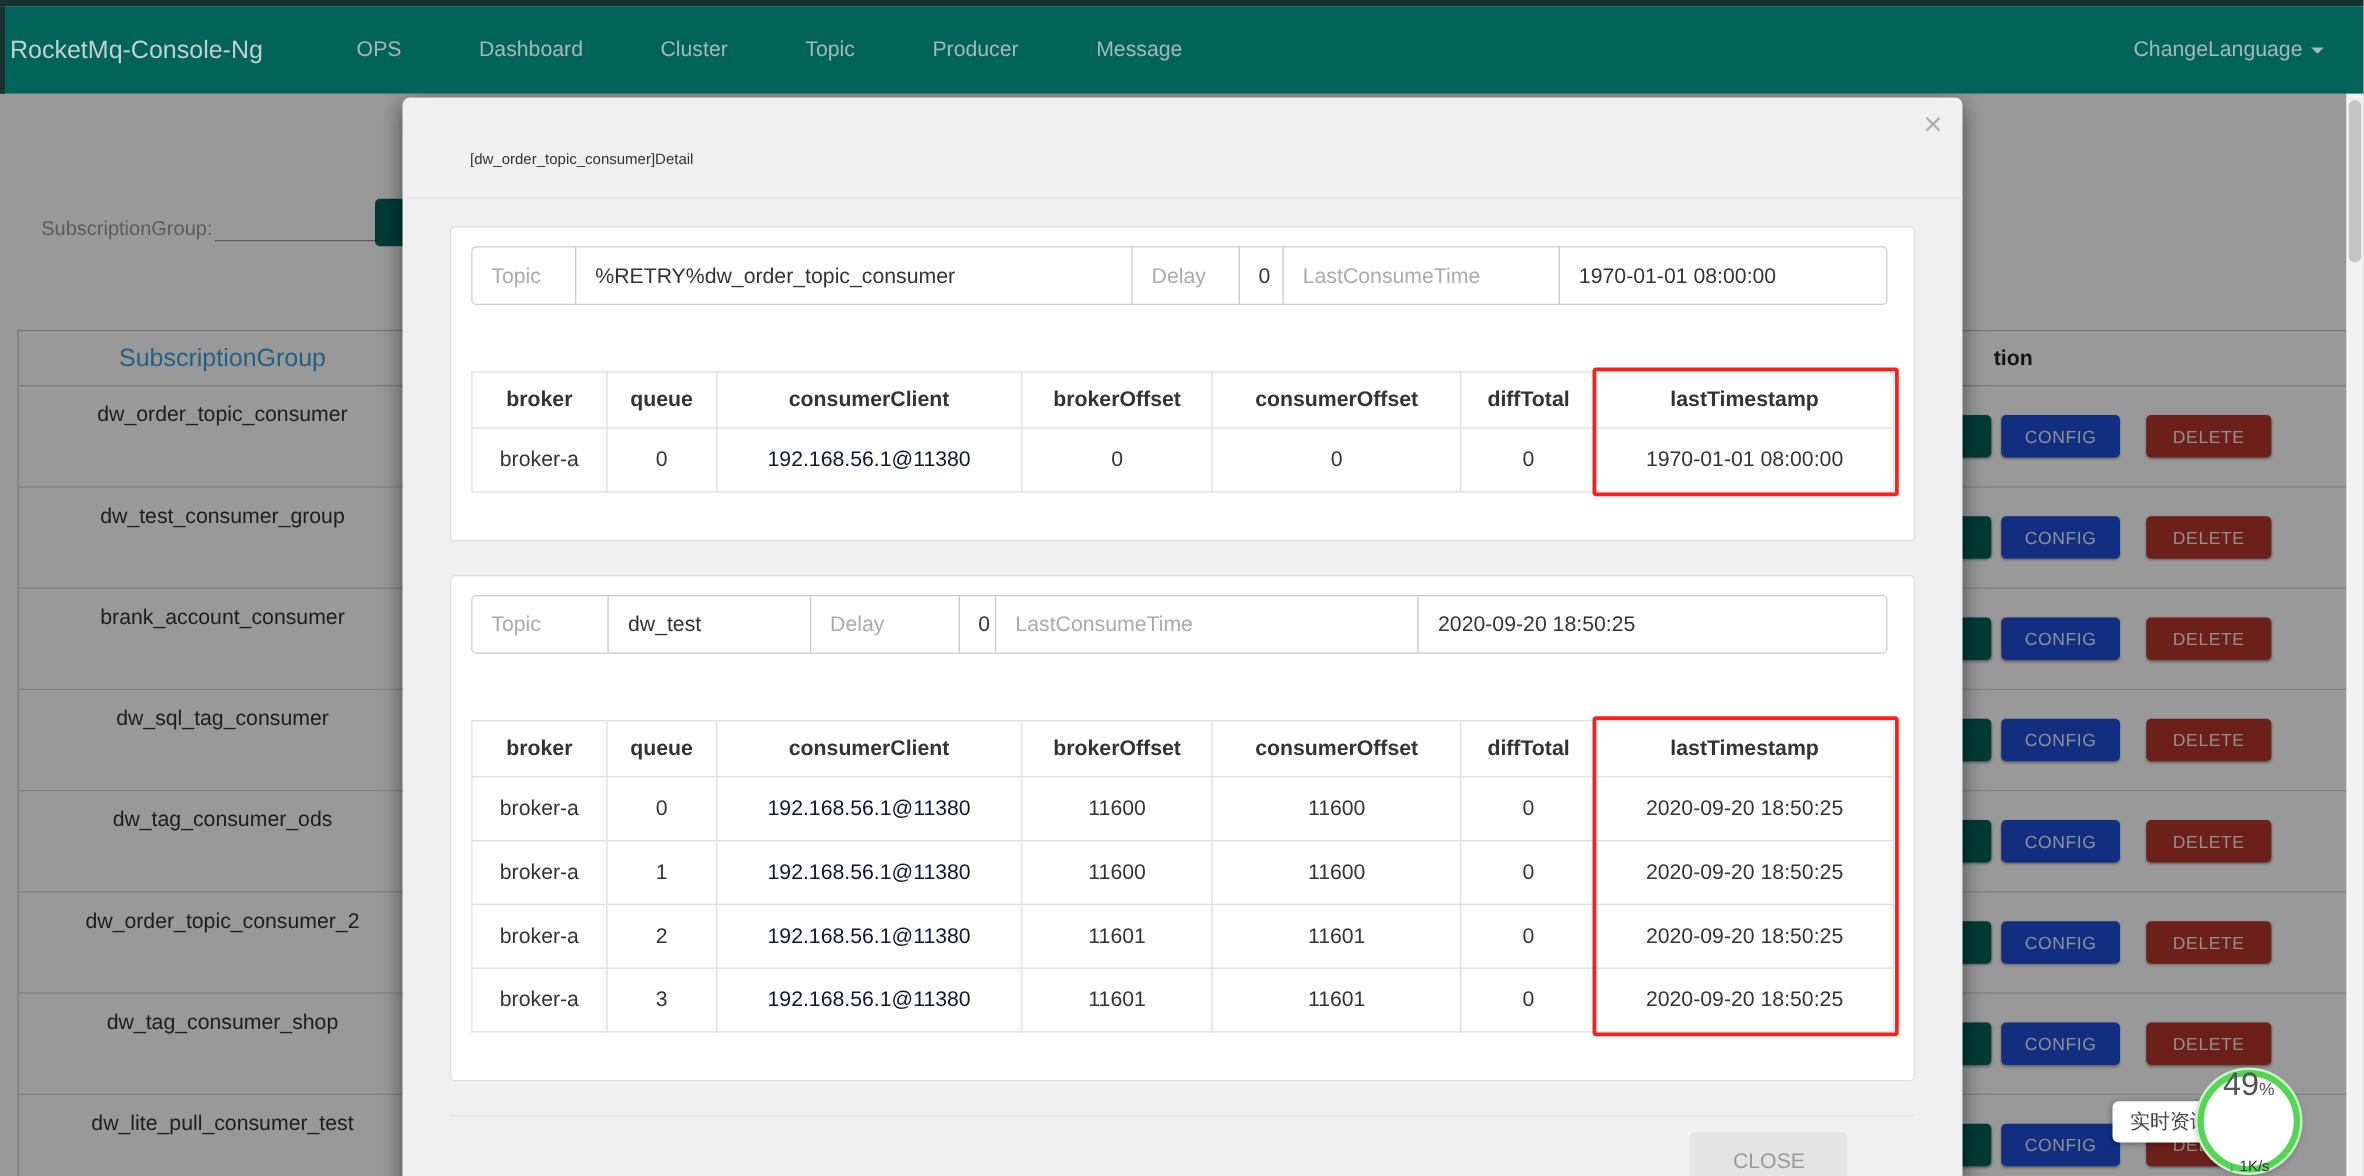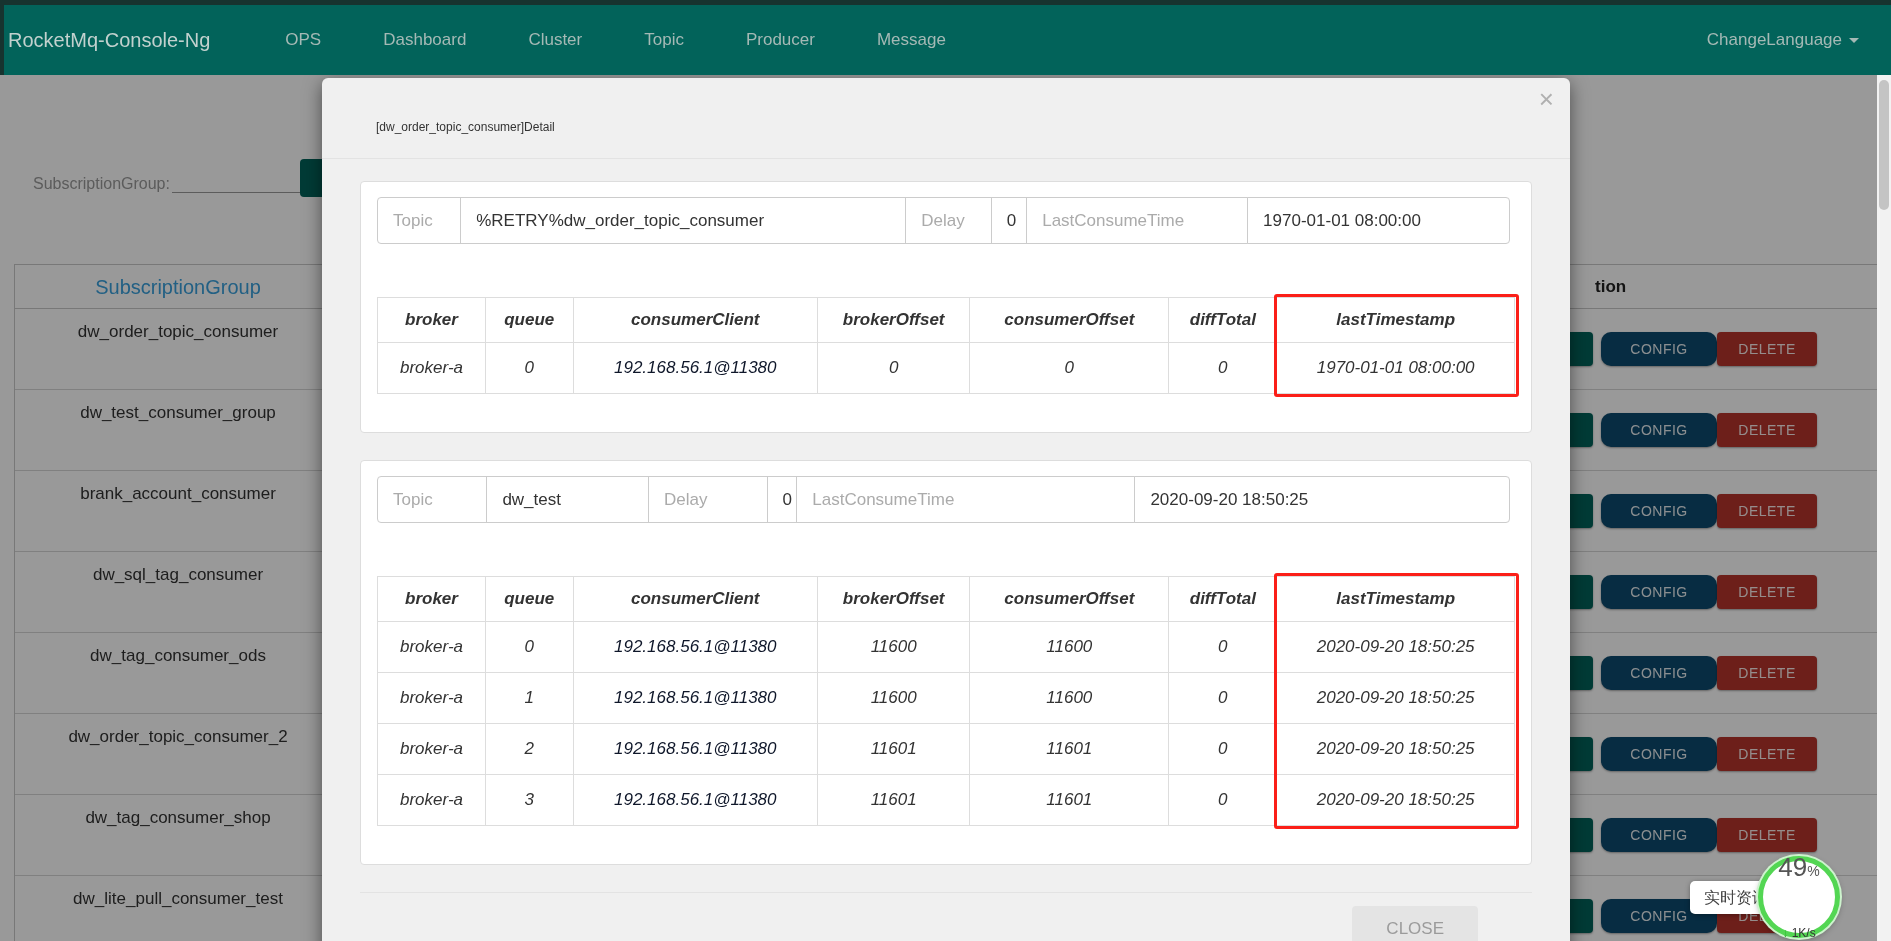--- a/index.html
+++ b/index.html
@@ -28,21 +28,21 @@
   .bg-table { position:absolute; left:14px; right:13px; top:189px; border:1px solid #c9c9c9; border-bottom:none; }
   .bg-table-header { height:44px; border-bottom:1px solid #c9c9c9; position:relative; }
   .bg-list-header { position:absolute; left:0; width:326px; text-align:center; line-height:44px;
                     font-size:20px; color:#3aa0dc; cursor:pointer; }
   .bg-op-header { position:absolute; left:1580px; line-height:44px; font-size:17px; font-weight:bold; color:#222; }
   .bg-row { height:81px; border-bottom:1px solid #d5d5d5; position:relative; }
   .bg-name { position:absolute; left:0; top:13px; width:326px; text-align:center; font-size:17px; color:#333; }
   .bg-btn { position:absolute; top:23px; height:34px; border:none; border-radius:4px; color:rgba(255,255,255,0.9);
             font-size:14px; letter-spacing:0.5px; cursor:pointer; box-shadow:0 1px 2px rgba(0,0,0,0.35); }
   .bg-btn.sliver { left:1546px; width:32px; background:#02635a; }
-  .bg-btn.config { left:1586px; width:116px; background:#0c4a6e;border-radius:10px; }
+  .bg-btn.config { left:1586px; width:95px; background:#1d4ed8; }
   .bg-btn.delete { left:1702px; width:100px; background:#b6352c; }
 
   .backdrop { position:absolute; top:75px; left:0; right:0; bottom:0; background:rgba(0,0,0,0.40); z-index:10; }
 
   
   .scrollbar { position:absolute; right:0; top:75px; bottom:0; width:14px; background:#f2f2f2; z-index:40; }
   .scroll-thumb { position:absolute; left:2px; right:2px; top:5px; height:130px; background:#c4c4c4; border-radius:6px; }
 
   
   .modal { position:absolute; left:322px; top:78px; width:1248px; height:980px; background:#f0f0f0;
@@ -58,21 +58,21 @@
   .ig-cell { border:1px solid #ccc; margin-left:-1px; display:flex; align-items:center; padding-left:15px;
              font-size:17px; background:#fff; overflow:hidden; white-space:nowrap; }
   .ig-cell:first-child { margin-left:0; border-radius:4px 0 0 4px; }
   .ig-cell:last-child { border-radius:0 4px 4px 0; }
   .ig-cell.label { color:#ababab; }
   .ig-cell.value { color:#333; }
   .s1 .c1{width:7.4%} .s1 .c2{width:39.2%} .s1 .c3{width:7.6%} .s1 .c4{width:3.2%} .s1 .c5{width:19.5%} .s1 .c6{width:23.1%}
   .s2 .c1{width:9.7%} .s2 .c2{width:14.3%} .s2 .c3{width:10.5%} .s2 .c4{width:2.7%} .s2 .c5{width:29.8%} .s2 .c6{width:33.0%}
 
   .table-wrap { position:relative; margin-top:53px; }
-  table.detail { width:100%; border-collapse:collapse; table-layout:fixed;font-style:italic; }
+  table.detail { width:100%; border-collapse:collapse; table-layout:fixed; }
   table.detail th, table.detail td { border:1px solid #ddd; text-align:center; font-size:17px; color:#333; }
   table.detail th { font-weight:bold; padding:12px 6px; }
   table.detail td { padding:15px 6px; }
   table.detail td.link { color:#0f172a; cursor:pointer; }
   table.detail .colw0{width:9.5%} .colw1{width:7.7%} .colw2{width:21.5%} .colw3{width:13.4%}
   .colw4{width:17.5%} .colw5{width:9.5%} .colw6{width:20.9%}
   .red-box { position:absolute; top:-3px; bottom:-3px; left:calc(79.1% - 3px); right:-4px;
              border:3px solid #fb1f18; border-radius:3px; pointer-events:none; }
 
   .modal-footer { border-top:1px solid #e3e3e3; margin-top:6px; padding:13px 54px 20px 0; text-align:right; }

